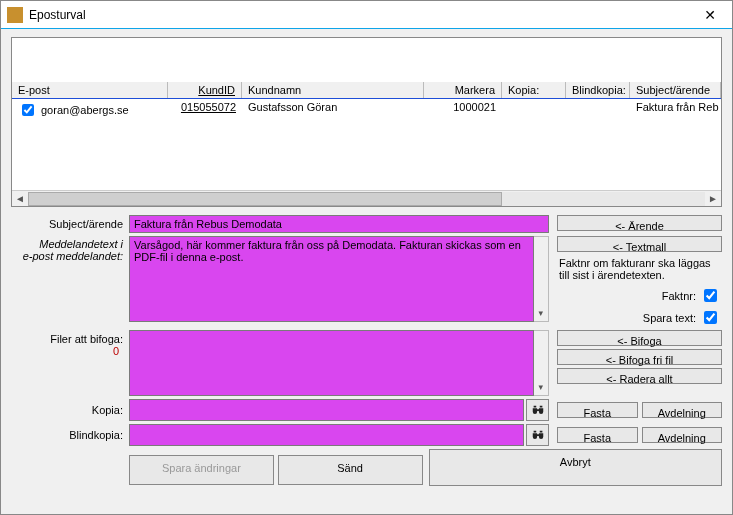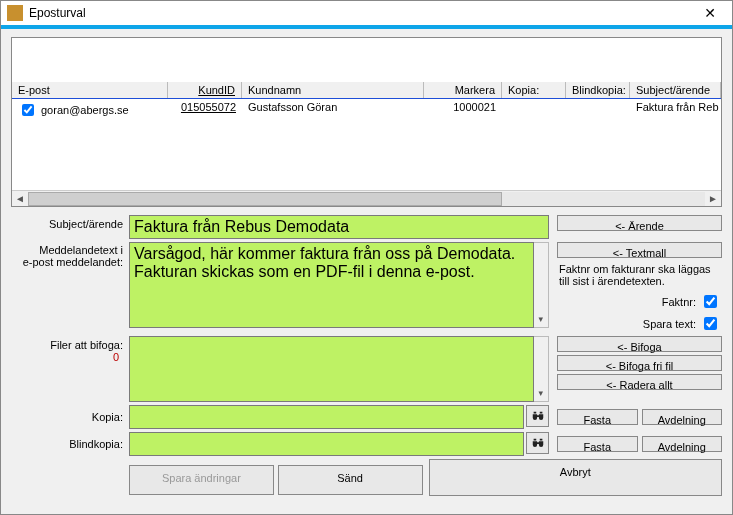--- a/index.html
+++ b/index.html
@@ -7,21 +7,21 @@
   .window {
     width: 733px; height: 515px;
     border: 1px solid #888;
     background: #f0f0f0;
     display: flex; flex-direction: column;
     box-shadow: 0 0 4px rgba(0,0,0,0.2);
   }
   .titlebar {
     height: 28px; background: #fff;
     display: flex; align-items: center;
-    border-bottom: 4px solid #0ea5e9;
+    border-bottom: 1px solid #0ea5e9;
     padding: 0 2px 0 6px;
     user-select: none;
   }
   .titlebar .icon {
     width: 16px; height: 16px;
     background: #c8902e;
     margin-right: 6px;
     display: inline-block;
   }
   .titlebar .title { flex: 1; font-size: 12px; }
@@ -74,22 +74,22 @@
   }
   .grid-scroll .arrow { width:16px; text-align:center; font-size:10px; color:#555;}
   .grid-scroll .track { flex:1; background:#e8e8e8; height:14px; position:relative;}
   .grid-scroll .thumb { position:absolute; left:0; top:0; height:14px; width:70%; background:#cfcfcf; border:1px solid #aaa;}
   .form { display:flex; flex-direction:column; gap:3px; margin-top:4px;}
   .form-row { display:flex; align-items:flex-start; gap:2px; }
   .lbl { width:116px; text-align:right; padding-right:4px; padding-top:3px; font-size:11px;}
   .midcol { width:420px; display:flex; flex-direction:column; }
   .rightcol { flex:1; display:flex; flex-direction:column; align-items:stretch; gap:3px; padding-left:6px;}
   input[type="text"], textarea {
-    font-family: inherit; font-size:16px;
-    border:1px solid #7a7a7a; background:#bef264; padding:2px 4px;
+    font-family: inherit; font-size:11px;
+    border:1px solid #7a7a7a; background:#d946ef; padding:2px 4px;
     width:100%;
   }
   textarea { resize:none; }
   .btn {
     border:1px solid #888; background:#e8e8e8;
     font-size:11px; text-align:center;
     height:16px; line-height:20px;
     padding:0 8px;
     user-select:none; cursor:default;
     min-width:80px;
@@ -168,21 +168,21 @@
         <div class="lbl">Subject/ärende</div>
         <div class="midcol">
           <input type="text" value="Faktura från Rebus Demodata" style="">
         </div>
         <div class="rightcol">
           <div class="btn">&lt;- Ärende</div>
         </div>
       </div>
 
       <div class="form-row">
-        <div class="lbl" style="padding-top:2px;">
+        <div class="lbl" style="padding-top:2px;font-style:italic;">
           <span>Meddelandetext i</span><br>
           <span>e-post meddelandet:</span>
         </div>
         <div class="midcol">
           <div class="textarea-wrap">
             <textarea rows="5" style="height: 86px;">Varsågod, här kommer faktura från oss på Demodata. Fakturan skickas som en PDF-fil i denna e-post.</textarea>
             <div class="scrollbar-v">
               <div class="down">▾</div>
             </div>
           </div>

